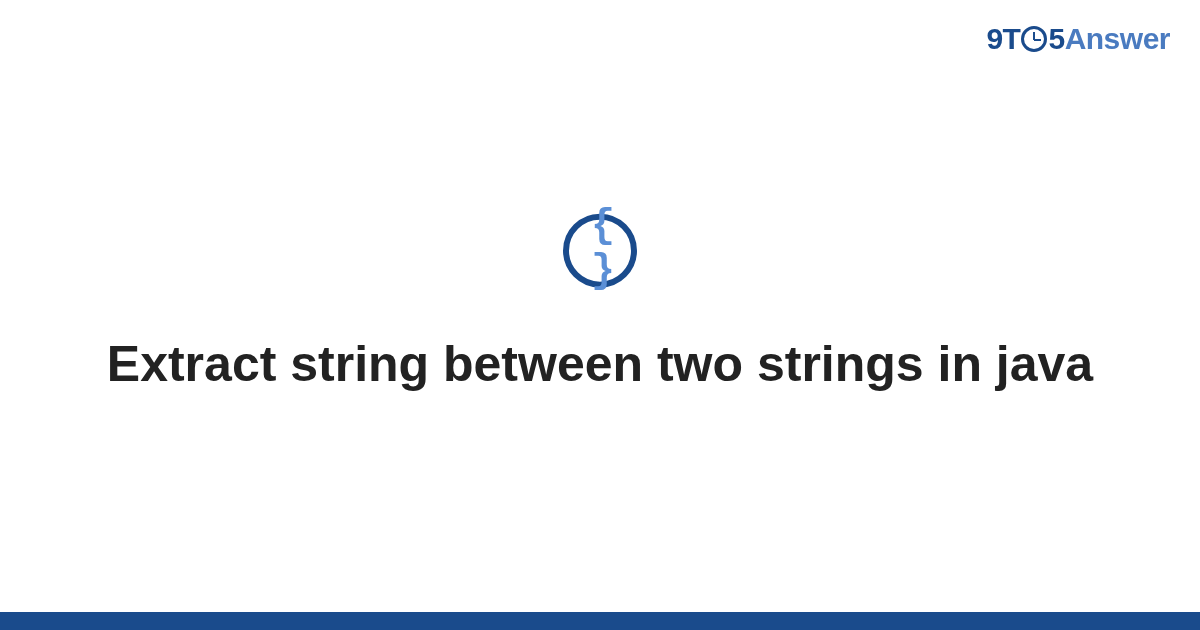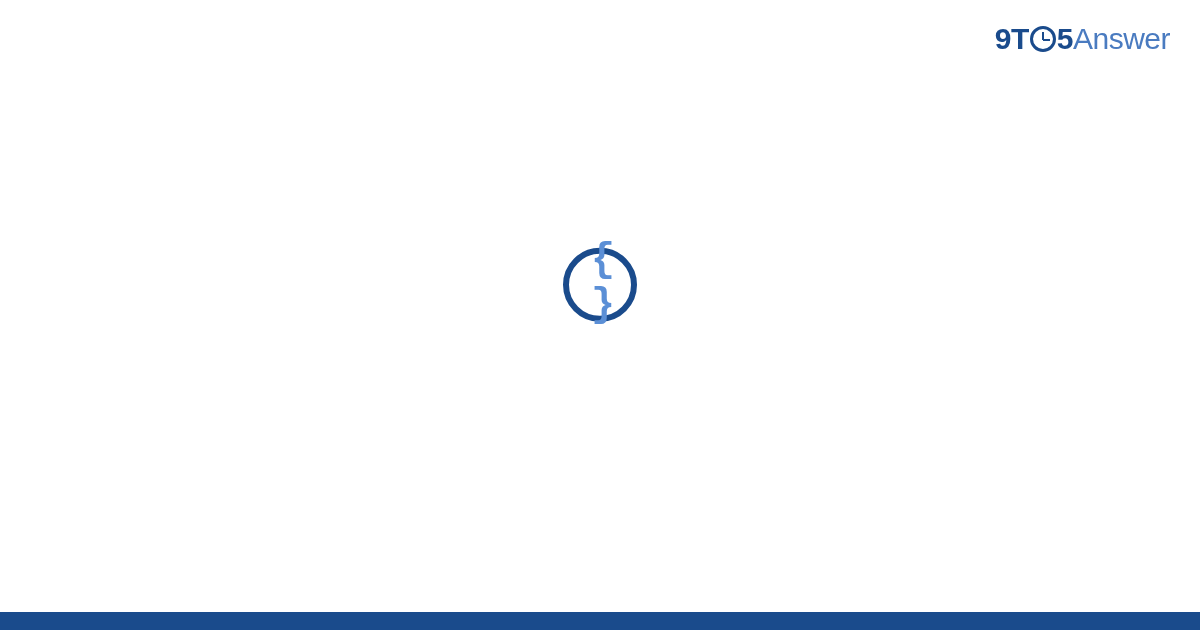--- a/index.html
+++ b/index.html
@@ -55,21 +55,21 @@
       height: 2px;
       background: #1a4b8c;
       top: 10px;
       left: 50%;
     }
     .logo .five {
       color: #1a4b8c;
     }
     .logo .answer {
       color: #4a7bc0;
-      font-weight: normal;
+      font-weight: bold;
     }
     .content {
       position: absolute;
       top: 50%;
       left: 50%;
       transform: translate(-50%, -56%);
       width: 100%;
       text-align: center;
     }
     .icon-wrapper {
@@ -112,15 +112,16 @@
 <body>
 
 <div class="logo">
   <span class="nine">9T</span><span class="clock"></span><span class="five">5</span><span class="answer">Answer</span>
 </div>
 
 <div class="content">
   <div class="icon-wrapper">
     <span class="icon-braces">{ }</span>
   </div>
+  <h1 class="title">Extract string between two strings in java</h1>
 </div>
 
 <div class="footer-bar"></div>
 
 </body></html>

